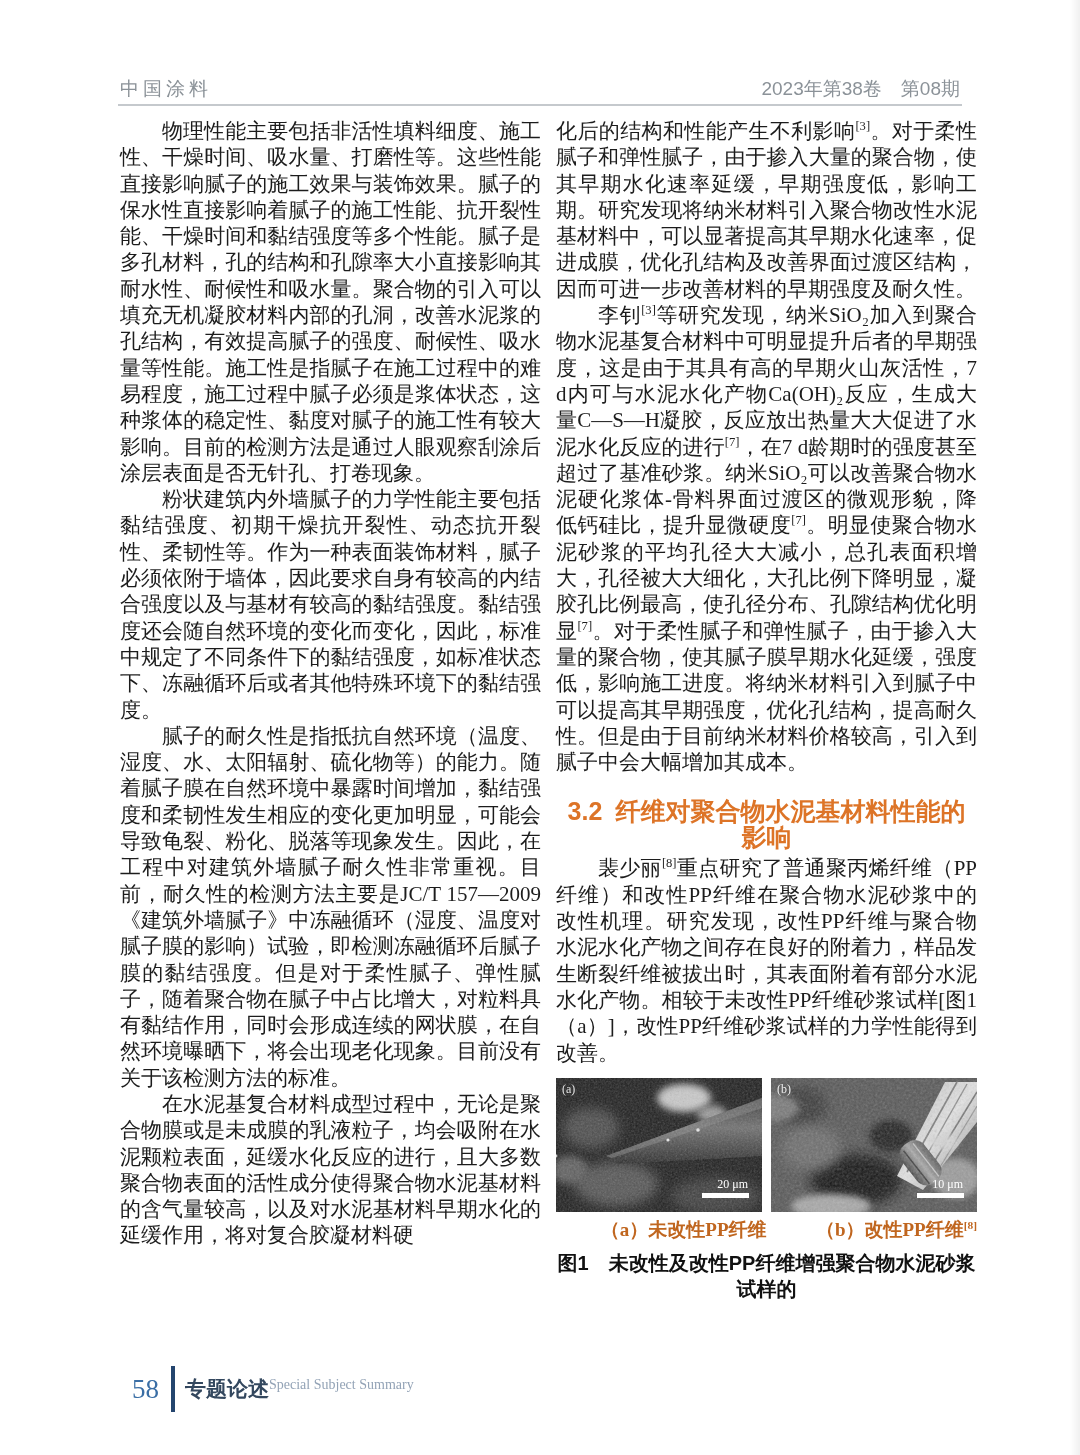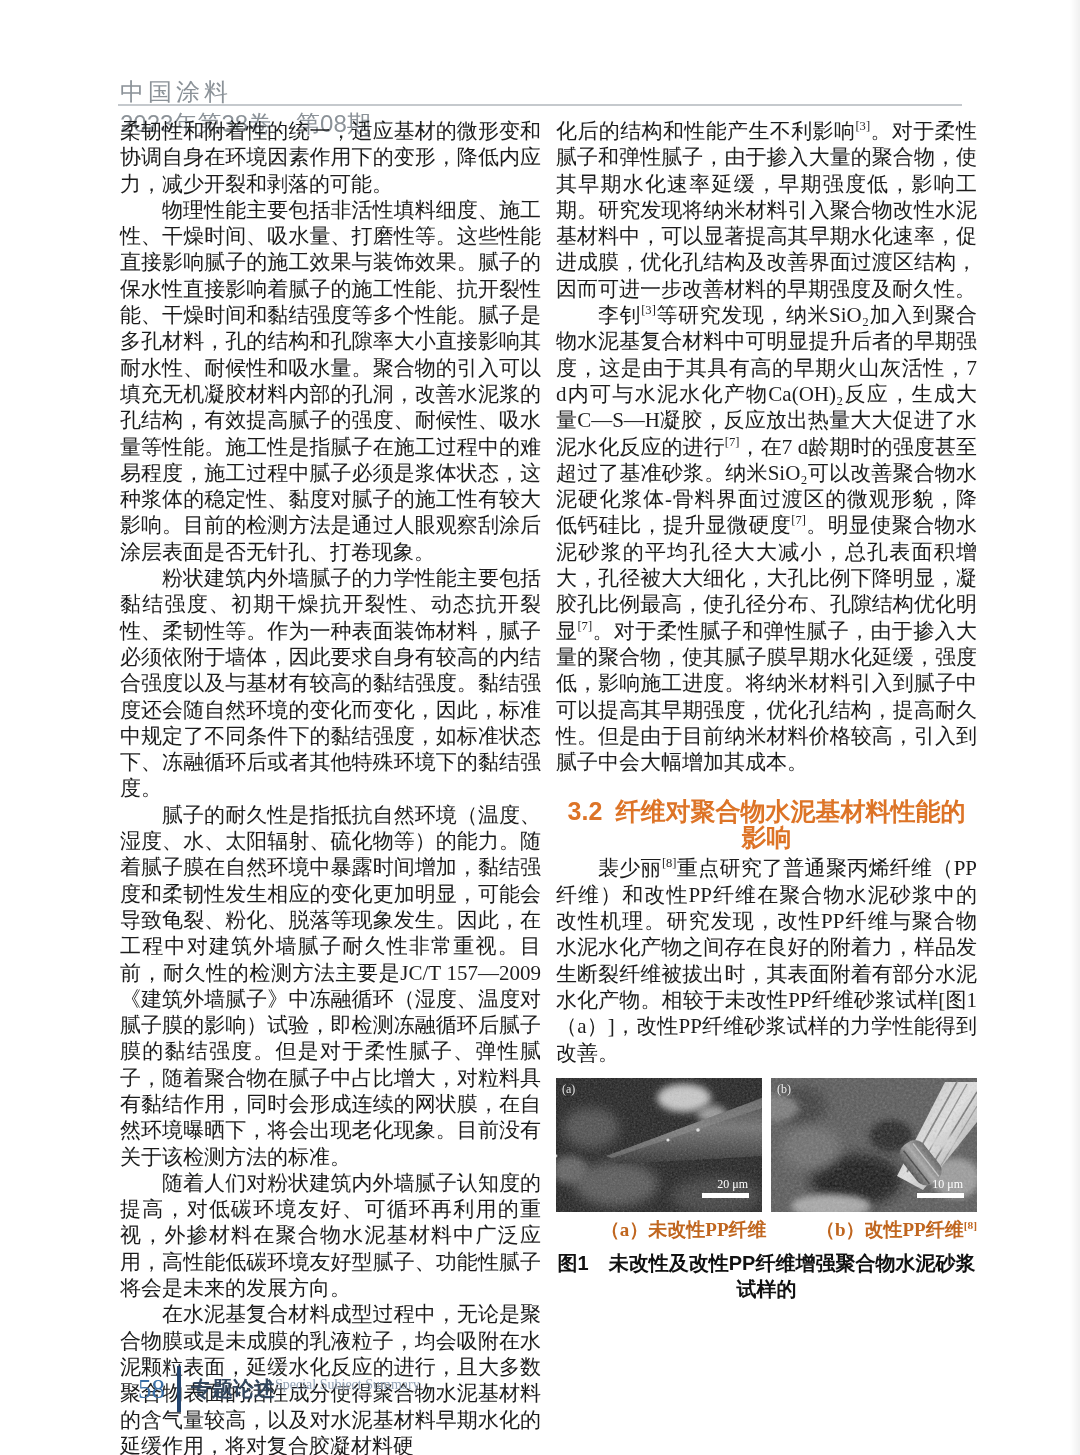--- a/index.html
+++ b/index.html
@@ -14,21 +14,21 @@
     width:1080px;height:1455px;position:relative;background:#ffffff;
     font-family:"Liberation Serif","DejaVu Serif",serif;color:#1c1c1c;
     overflow:hidden;
   }
   .scan-edge{position:absolute;right:0;top:0;width:10px;height:100%;
     background:linear-gradient(to right,rgba(0,0,0,0),rgba(0,0,0,0.06));}
   
   .journal-header{position:absolute;left:120px;right:120px;top:76px;
     display:flex;justify-content:space-between;align-items:baseline;
     font-family:"Liberation Sans","DejaVu Sans",sans-serif;
-    color:var(--header-gray);font-size:24px;flex-direction:column;}
+    color:var(--header-gray);font-size:19px;}
   .journal-name{letter-spacing:4px;}
   .header-rule{position:absolute;left:118px;right:118px;top:104px;
     border-top:2px solid #c5c9cd;}
   
   .col{position:absolute;top:118px;width:421px;}
   .col-left{left:120px;}
   .col-right{left:556px;}
   p.body{margin:0;font-size:21px;line-height:26.3px;text-align:justify;
     text-indent:2em;text-justify:inter-character;}
   p.body.no-indent{text-indent:0;}
@@ -43,45 +43,43 @@
   .figure-block{margin-top:12px;}
   .sem-panels{display:flex;gap:9px;}
   .sem-panel{width:206px;height:134px;background:#222;}
   .sem-panel svg{display:block;}
   .panel-captions{display:flex;margin-top:5px;}
   .panel-caption{width:50%;text-align:right;font-weight:bold;font-size:19px;
     color:var(--caption-orange);font-family:"Liberation Serif","DejaVu Serif",serif;}
   .fig-caption-zh{margin-top:7px;text-align:center;font-weight:bold;font-size:20px;
     line-height:26px;font-family:"Liberation Sans","DejaVu Sans",sans-serif;color:#111;}
   
-  .page-footer{position:absolute;left:138px;top:1366px;display:flex;align-items:center;}
+  .page-footer{position:absolute;left:132px;top:1366px;display:flex;align-items:center;}
   .page-number{font-size:27px;color:var(--footer-blue);font-family:"Liberation Serif","DejaVu Serif",serif;}
   .footer-divider{width:4px;height:46px;background:var(--footer-navy);margin:0 10px 0 12px;}
   .footer-titles{display:flex;flex-direction:row;justify-content:center;}
   .footer-zh{font-family:"Liberation Sans","DejaVu Sans",sans-serif;font-weight:bold;
     font-size:21px;color:#33475e;line-height:24px;}
   .footer-en{font-size:14px;color:#93a3b6;line-height:16px;font-family:"Liberation Serif","DejaVu Serif",serif;}
 </style>
 </head>
 <body>
 
 <div class="scan-edge"></div>
 
 <div class="journal-header">
   <span class="journal-name">中国涂料</span>
   <span class="volume-issue">2023年第38卷　第08期</span>
 </div>
 <div class="header-rule"></div>
 
 <div class="col col-left">
-  <p class="body no-indent">柔韧性和附着性的统一，适应基材的微形变和协调自身在环境因素作用下的变形，降低内应力，减少开裂和剥落的可能。</p>
   <p class="body">物理性能主要包括非活性填料细度、施工性、干燥时间、吸水量、打磨性等。这些性能直接影响腻子的施工效果与装饰效果。腻子的保水性直接影响着腻子的施工性能、抗开裂性能、干燥时间和黏结强度等多个性能。腻子是多孔材料，孔的结构和孔隙率大小直接影响其耐水性、耐候性和吸水量。聚合物的引入可以填充无机凝胶材料内部的孔洞，改善水泥浆的孔结构，有效提高腻子的强度、耐候性、吸水量等性能。施工性是指腻子在施工过程中的难易程度，施工过程中腻子必须是浆体状态，这种浆体的稳定性、黏度对腻子的施工性有较大影响。目前的检测方法是通过人眼观察刮涂后涂层表面是否无针孔、打卷现象。</p>
   <p class="body">粉状建筑内外墙腻子的力学性能主要包括黏结强度、初期干燥抗开裂性、动态抗开裂性、柔韧性等。作为一种表面装饰材料，腻子必须依附于墙体，因此要求自身有较高的内结合强度以及与基材有较高的黏结强度。黏结强度还会随自然环境的变化而变化，因此，标准中规定了不同条件下的黏结强度，如标准状态下、冻融循环后或者其他特殊环境下的黏结强度。</p>
   <p class="body">腻子的耐久性是指抵抗自然环境（温度、湿度、水、太阳辐射、硫化物等）的能力。随着腻子膜在自然环境中暴露时间增加，黏结强度和柔韧性发生相应的变化更加明显，可能会导致龟裂、粉化、脱落等现象发生。因此，在工程中对建筑外墙腻子耐久性非常重视。目前，耐久性的检测方法主要是JC/T 157—2009《建筑外墙腻子》中冻融循环（湿度、温度对腻子膜的影响）试验，即检测冻融循环后腻子膜的黏结强度。但是对于柔性腻子、弹性腻子，随着聚合物在腻子中占比增大，对粒料具有黏结作用，同时会形成连续的网状膜，在自然环境曝晒下，将会出现老化现象。目前没有关于该检测方法的标准。</p>
-  <p class="body">随着人们对粉状建筑内外墙腻子认知度的提高，对低碳环境友好、可循环再利用的重视，外掺材料在聚合物水泥基材料中广泛应用，高性能低碳环境友好型腻子、功能性腻子将会是未来的发展方向。</p>
   <p class="body">在水泥基复合材料成型过程中，无论是聚合物膜或是未成膜的乳液粒子，均会吸附在水泥颗粒表面，延缓水化反应的进行，且大多数聚合物表面的活性成分使得聚合物水泥基材料的含气量较高，以及对水泥基材料早期水化的延缓作用，将对复合胶凝材料硬</p>
 </div>
 
 <div class="col col-right">
   <p class="body no-indent">化后的结构和性能产生不利影响<sup>[3]</sup>。对于柔性腻子和弹性腻子，由于掺入大量的聚合物，使其早期水化速率延缓，早期强度低，影响工期。研究发现将纳米材料引入聚合物改性水泥基材料中，可以显著提高其早期水化速率，促进成膜，优化孔结构及改善界面过渡区结构，因而可进一步改善材料的早期强度及耐久性。</p>
   <p class="body">李钊<sup>[3]</sup>等研究发现，纳米SiO₂加入到聚合物水泥基复合材料中可明显提升后者的早期强度，这是由于其具有高的早期火山灰活性，7 d内可与水泥水化产物Ca(OH)₂反应，生成大量C—S—H凝胶，反应放出热量大大促进了水泥水化反应的进行<sup>[7]</sup>，在7 d龄期时的强度甚至超过了基准砂浆。纳米SiO₂可以改善聚合物水泥硬化浆体-骨料界面过渡区的微观形貌，降低钙硅比，提升显微硬度<sup>[7]</sup>。明显使聚合物水泥砂浆的平均孔径大大减小，总孔表面积增大，孔径被大大细化，大孔比例下降明显，凝胶孔比例最高，使孔径分布、孔隙结构优化明显<sup>[7]</sup>。对于柔性腻子和弹性腻子，由于掺入大量的聚合物，使其腻子膜早期水化延缓，强度低，影响施工进度。将纳米材料引入到腻子中可以提高其早期强度，优化孔结构，提高耐久性。但是由于目前纳米材料价格较高，引入到腻子中会大幅增加其成本。</p>
   <h3 class="subsection">
     <span class="sec-num">3.2</span><span>纤维对聚合物水泥基材料性能的影响</span>
   </h3>
   <p class="body">裴少丽<sup>[8]</sup>重点研究了普通聚丙烯纤维（PP纤维）和改性PP纤维在聚合物水泥砂浆中的改性机理。研究发现，改性PP纤维与聚合物水泥水化产物之间存在良好的附着力，样品发生断裂纤维被拔出时，其表面附着有部分水泥水化产物。相较于未改性PP纤维砂浆试样[图1（a）]，改性PP纤维砂浆试样的力学性能得到改善。</p>

